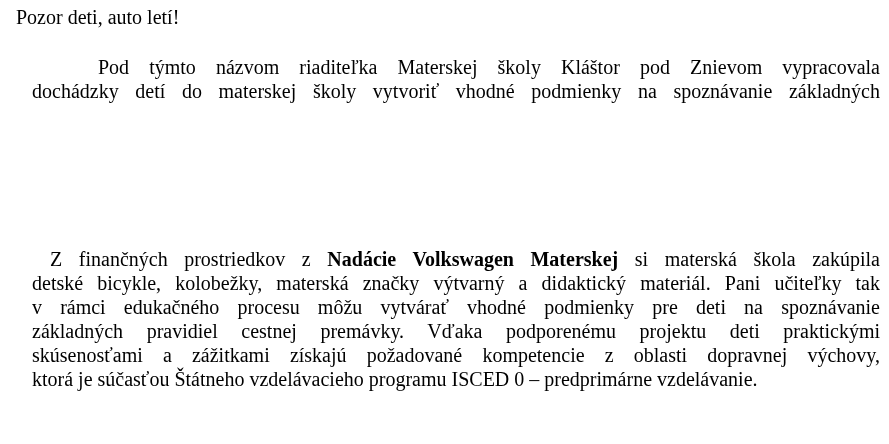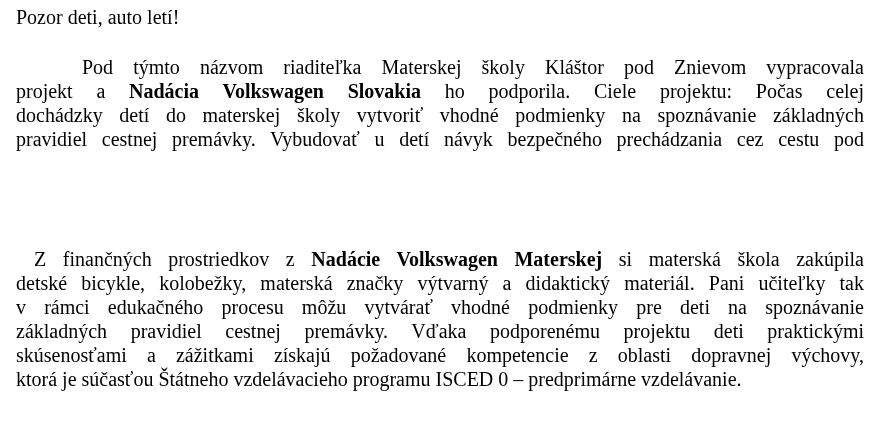--- a/index.html
+++ b/index.html
@@ -43,32 +43,30 @@
     .line.last {
       text-align-last: left;
     }
     .line.indent-big {
       padding-left: 66px;
       width: 337px;
     }
     .b { font-weight: bold; }
     #p1 { top: 55px; }
     #p2 { top: 247px; }
-    .wide .line { width: 403px; }
+    .wide .line { width: 403px; margin-left: 16px; }
   </style>
 </head>
 <body>
 
 <div class="title">Pozor deti, auto letí!</div>
 
 <div class="para wide" id="p1">
   <span class="line indent-big" style="width:782px;padding-left:66px;">Pod týmto názvom riaditeľka Materskej školy Kláštor pod Znievom vypracovala</span>
-  <span class="line" style="width:848px;"><span>projekt a </span><span class="b">Nadácia Volkswagen Slovakia</span><span> ho podporila. Ciele  projektu: Počas celej</span></span>
   <span class="line" style="width:848px;">dochádzky detí do materskej školy vytvoriť vhodné podmienky na spoznávanie základných</span>
-  <span class="line" style="width:848px;">pravidiel cestnej premávky. Vybudovať u detí návyk  bezpečného prechádzania cez cestu pod</span>
 </div>
 
 <div class="para wide" id="p2">
   <span class="line" style="width:830px;padding-left:18px;"><span>Z finančných prostriedkov z </span><span class="b">Nadácie Volkswagen Materskej</span><span> si materská škola zakúpila</span></span>
   <span class="line" style="width:848px;">detské bicykle, kolobežky, materská značky výtvarný a didaktický materiál. Pani učiteľky tak</span>
   <span class="line" style="width:848px;">v rámci edukačného procesu môžu   vytvárať  vhodné podmienky pre deti na spoznávanie</span>
   <span class="line" style="width:848px;">základných pravidiel cestnej premávky. Vďaka podporenému projektu deti  praktickými</span>
   <span class="line" style="width:848px;">skúsenosťami a zážitkami získajú požadované kompetencie z oblasti dopravnej výchovy,</span>
   <span class="line last" style="width:848px;">ktorá je súčasťou Štátneho vzdelávacieho programu ISCED 0 – predprimárne vzdelávanie.</span>
 </div>

